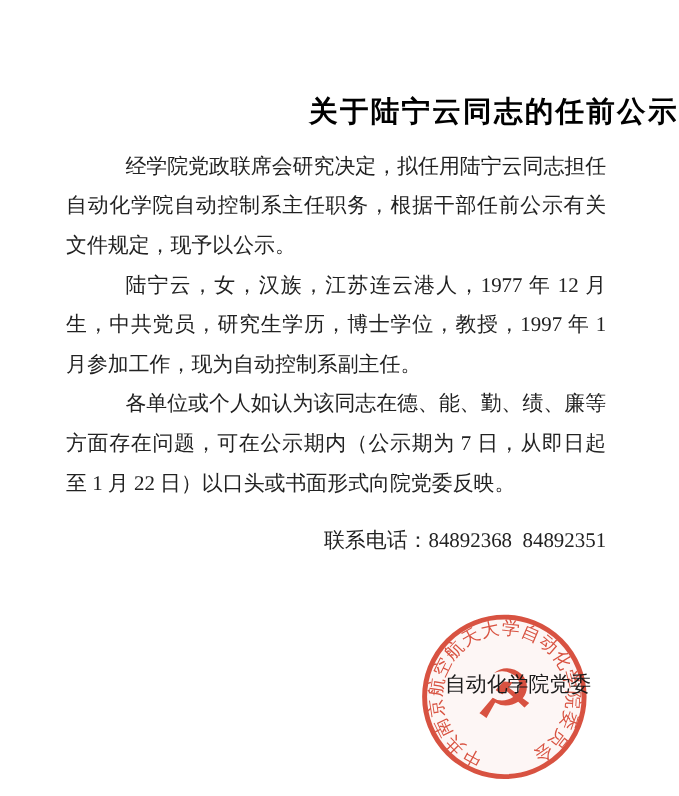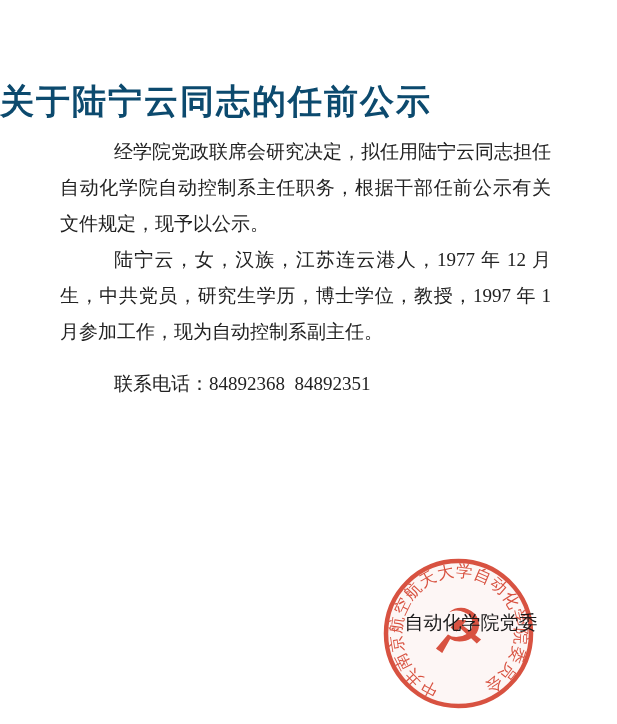--- a/index.html
+++ b/index.html
@@ -11,27 +11,27 @@
     position: relative;
     width: 617px;
     height: 724px;
     background: #ffffff;
     overflow: hidden;
     font-family: "Liberation Serif", "DejaVu Serif", serif;
     color: #1c1c1c;
   }
   .doc-title {
     margin: 84px 0 0 0;
-    text-align: left;
+    text-align: right;
     font-family: "Liberation Sans", "DejaVu Sans", sans-serif;
     font-weight: 700;
-    font-size: 34px;
+    font-size: 26px;
     line-height: 34px;
     letter-spacing: 2px;
-    color: #0c4a6e;
+    color: #000000;
   }
   .doc-body {
     margin: 16px 66px 16px 60px;
     font-size: 19px;
     line-height: 36px;
     text-align: justify;
     text-align-last: left;
     color: #222222;
   }
   .doc-body p {
@@ -39,20 +39,21 @@
     padding: 0;
     text-indent: 54px;
   }
   .contact-line {
     margin: 16px 66px 0 60px;
     font-size: 19px;
     line-height: 36px;
     text-indent: 54px;
     white-space: pre;
     color: #222222;
+    text-align: right;
   }
   .signature-block {
     position: absolute;
     left: 360px;
     top: 604px;
     width: 222px;
     z-index: 2;
     text-align: center;
     font-size: 19px;
     line-height: 38px;
@@ -72,20 +73,21 @@
 </head>
 <body>
 
 <div class="page">
 
   <h1 class="doc-title">关于陆宁云同志的任前公示</h1>
 
   <div class="doc-body">
     <p>经学院党政联席会研究决定，拟任用陆宁云同志担任自动化学院自动控制系主任职务，根据干部任前公示有关文件规定，现予以公示。</p>
     <p>陆宁云，女，汉族，江苏连云港人，1977 年 12 月生，中共党员，研究生学历，博士学位，教授，1997 年 1 月参加工作，现为自动控制系副主任。</p>
+    <p>各单位或个人如认为该同志在德、能、勤、绩、廉等方面存在问题，可在公示期内（公示期为 7 日，从即日起至 1 月 22 日）以口头或书面形式向院党委反映。</p>
   </div>
 
   <div class="contact-line">联系电话：84892368  84892351</div>
 
   <div class="seal">
     <svg width="153" height="153" viewBox="0 0 153 153">
 
       <circle cx="76.5" cy="76.5" r="71" fill="rgba(224,90,70,0.06)"></circle>
 
       <circle cx="76.5" cy="76.5" r="72.5" fill="none" stroke="#d4402d" stroke-width="4.5"></circle>

